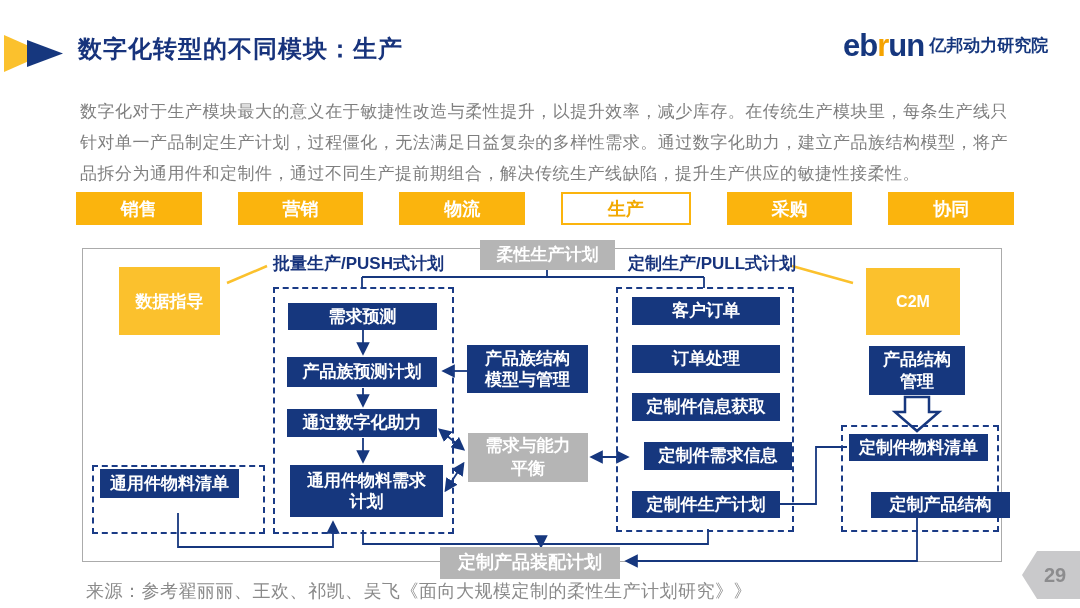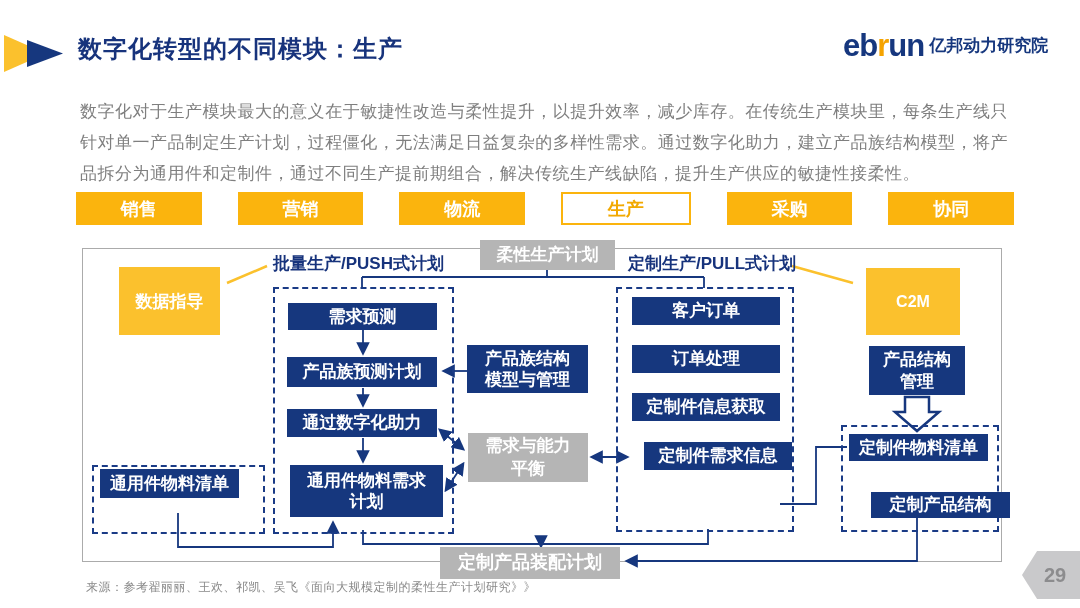--- a/index.html
+++ b/index.html
@@ -26,21 +26,21 @@
   #diagram-frame{position:absolute;left:82px;top:248px;width:918px;height:312px;border:1.5px solid #ABABAB;background:#fff;z-index:0;}
   svg.overlay{position:absolute;left:0;top:0;z-index:1;pointer-events:none;}
   .dashed{position:absolute;border:2px dashed #1A3B86;z-index:1;}
   .bluebox,.graybox,.yellowbox{position:absolute;display:flex;align-items:center;justify-content:center;text-align:center;color:#fff;white-space:pre-line;z-index:2;box-sizing:border-box;}
   .bluebox{background:#16377E;font-size:17px;font-weight:600;line-height:1.25;}
   .graybox{background:#B5B5B5;font-size:17px;font-weight:600;line-height:1.3;}
   .yellowbox{background:#FBC12D;font-size:17px;font-weight:700;}
   .branch-label{position:absolute;font-size:17px;font-weight:800;color:#17337C;z-index:2;}
 
   
-  #source{position:absolute;left:86px;top:579px;font-size:12px;color:#8A8A8A;letter-spacing:0.5px;}
+  #source{position:absolute;left:86px;top:579px;font-size:18px;color:#8A8A8A;letter-spacing:0.5px;}
   #page-badge{position:absolute;left:1022px;top:551px;width:58px;height:48px;background:#C9C9CB;
     clip-path:polygon(0 50%,26% 0,100% 0,100% 100%,26% 100%);
     display:flex;align-items:center;justify-content:center;color:#8C8C8E;font-size:20px;font-weight:700;padding-left:8px;box-sizing:border-box;}
 </style>
 </head>
 <body>
 
 <div id="slide">
 
   <div class="tri" style="left:4px;top:35px;width:42px;height:37px;background:#FBC12D;clip-path:polygon(0 0,100% 50%,0 100%);"></div>
@@ -115,20 +115,21 @@
 
   <div class="bluebox" style="left:467px;top:345px;width:121px;height:48px;">产品族结构
 模型与管理</div>
   <div class="graybox" style="left:468px;top:433px;width:120px;height:49px;">需求与能力
 平衡</div>
 
   <div class="bluebox" style="left:632px;top:297px;width:148px;height:28px;">客户订单</div>
   <div class="bluebox" style="left:632px;top:345px;width:148px;height:28px;">订单处理</div>
   <div class="bluebox" style="left:632px;top:393px;width:148px;height:28px;">定制件信息获取</div>
   <div class="bluebox" style="left:632px;top:442px;width:148px;height:28px;margin-left:12px;">定制件需求信息</div>
+  <div class="bluebox" style="left:632px;top:491px;width:148px;height:27px;">定制件生产计划</div>
 
   <div class="bluebox" style="left:869px;top:346px;width:96px;height:49px;">产品结构
 管理</div>
   <div class="bluebox" style="left:849px;top:434px;width:139px;height:27px;">定制件物料清单</div>
   <div class="bluebox" style="left:849px;top:492px;width:139px;height:26px;margin-left:22px;">定制产品结构</div>
 
   <div class="bluebox" style="left:100px;top:469px;width:139px;height:29px;">通用件物料清单</div>
   <div class="graybox" style="left:440px;top:547px;width:180px;height:32px;font-size:18px;">定制产品装配计划</div>
 
   <div id="source">来源：参考翟丽丽、王欢、祁凯、吴飞《面向大规模定制的柔性生产计划研究》》</div>

